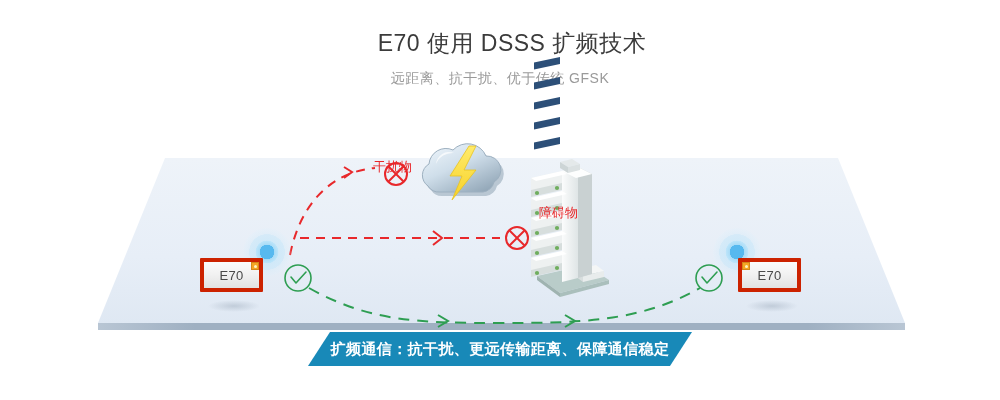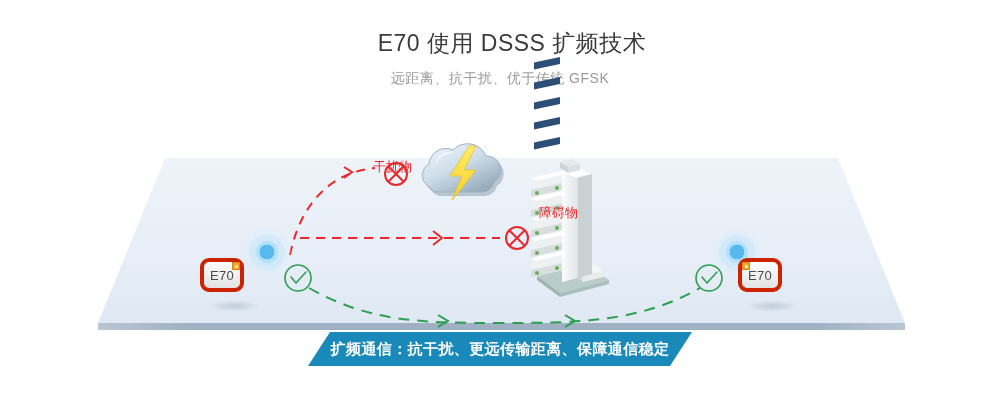--- a/index.html
+++ b/index.html
@@ -58,26 +58,26 @@
     left: 0;
     top: 0;
     width: 1000px;
     height: 290px;
     overflow: visible;
   }
 
   
   .device {
     position: absolute;
-    width: 44px;
+    width: 63px;
     height: 34px;
     border: 4px solid #cc2200;
     box-sizing: border-box;
     background: linear-gradient(#fbfbfb 0%, #f2f2f2 45%, #e2e2e2 100%);
-    border-radius: 9px;
+    border-radius: 1px;
     display: flex;
     align-items: center;
     justify-content: center;
   }
   .device .dev-label {
     font-size: 13px;
     color: #4a4a4a;
     letter-spacing: 0.3px;
   }
   .device .led {

